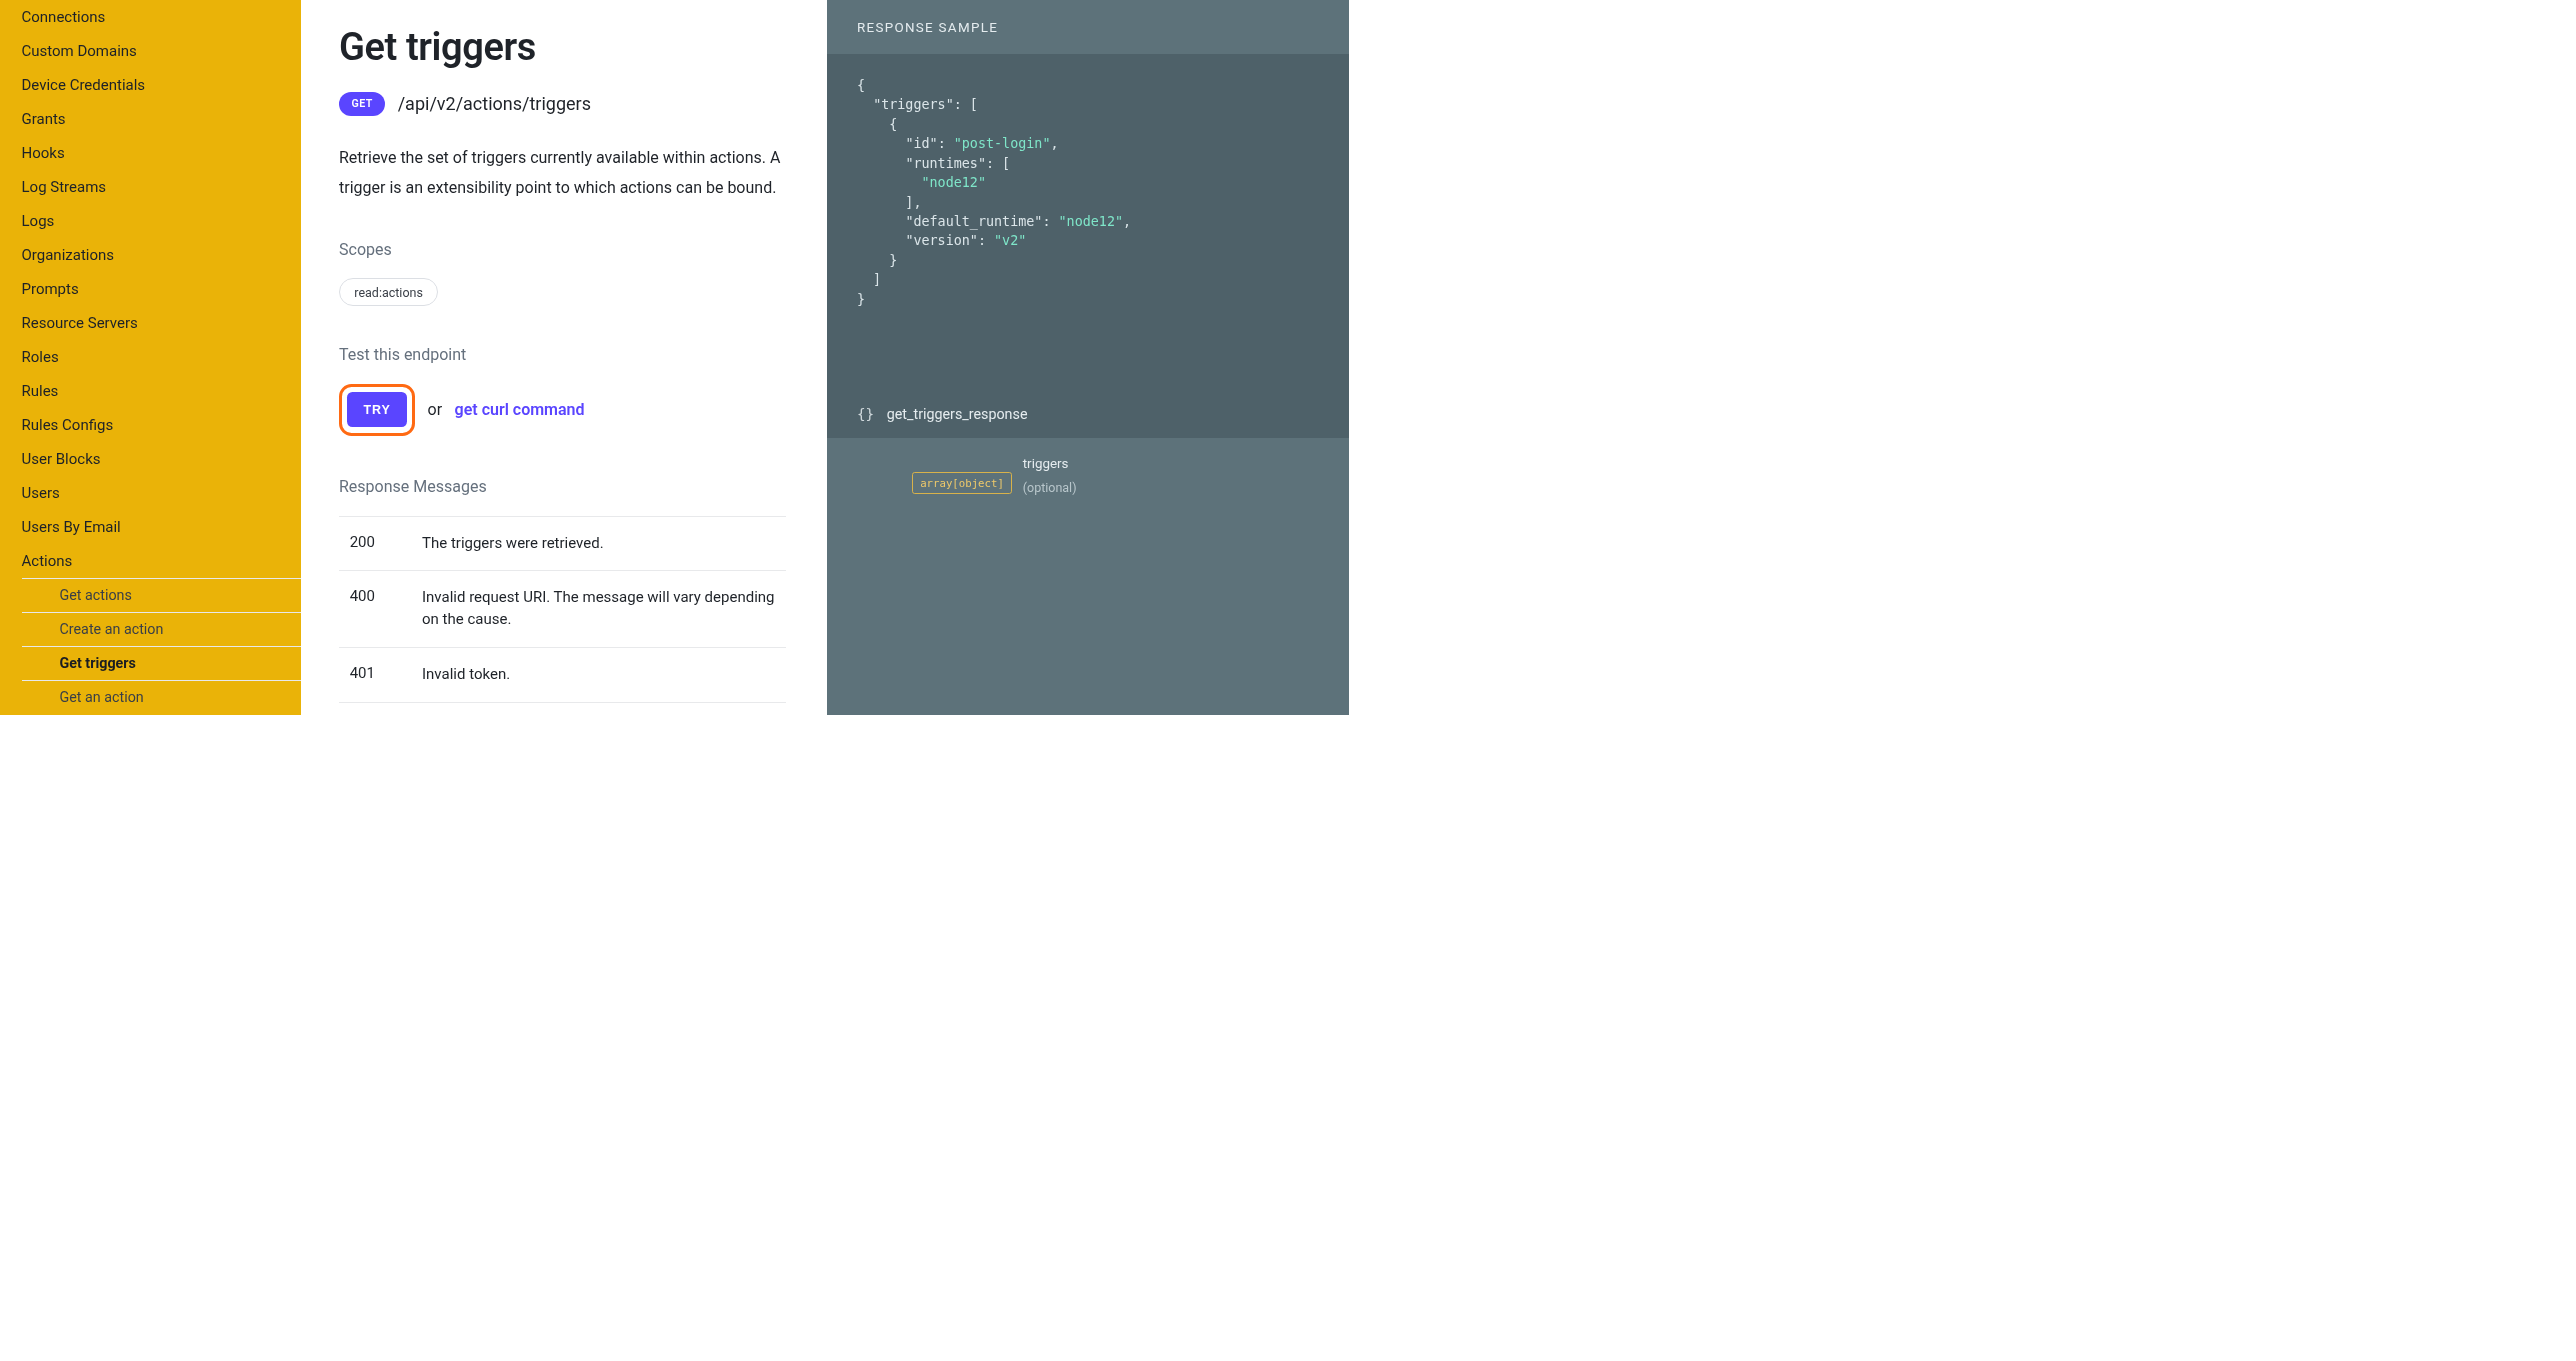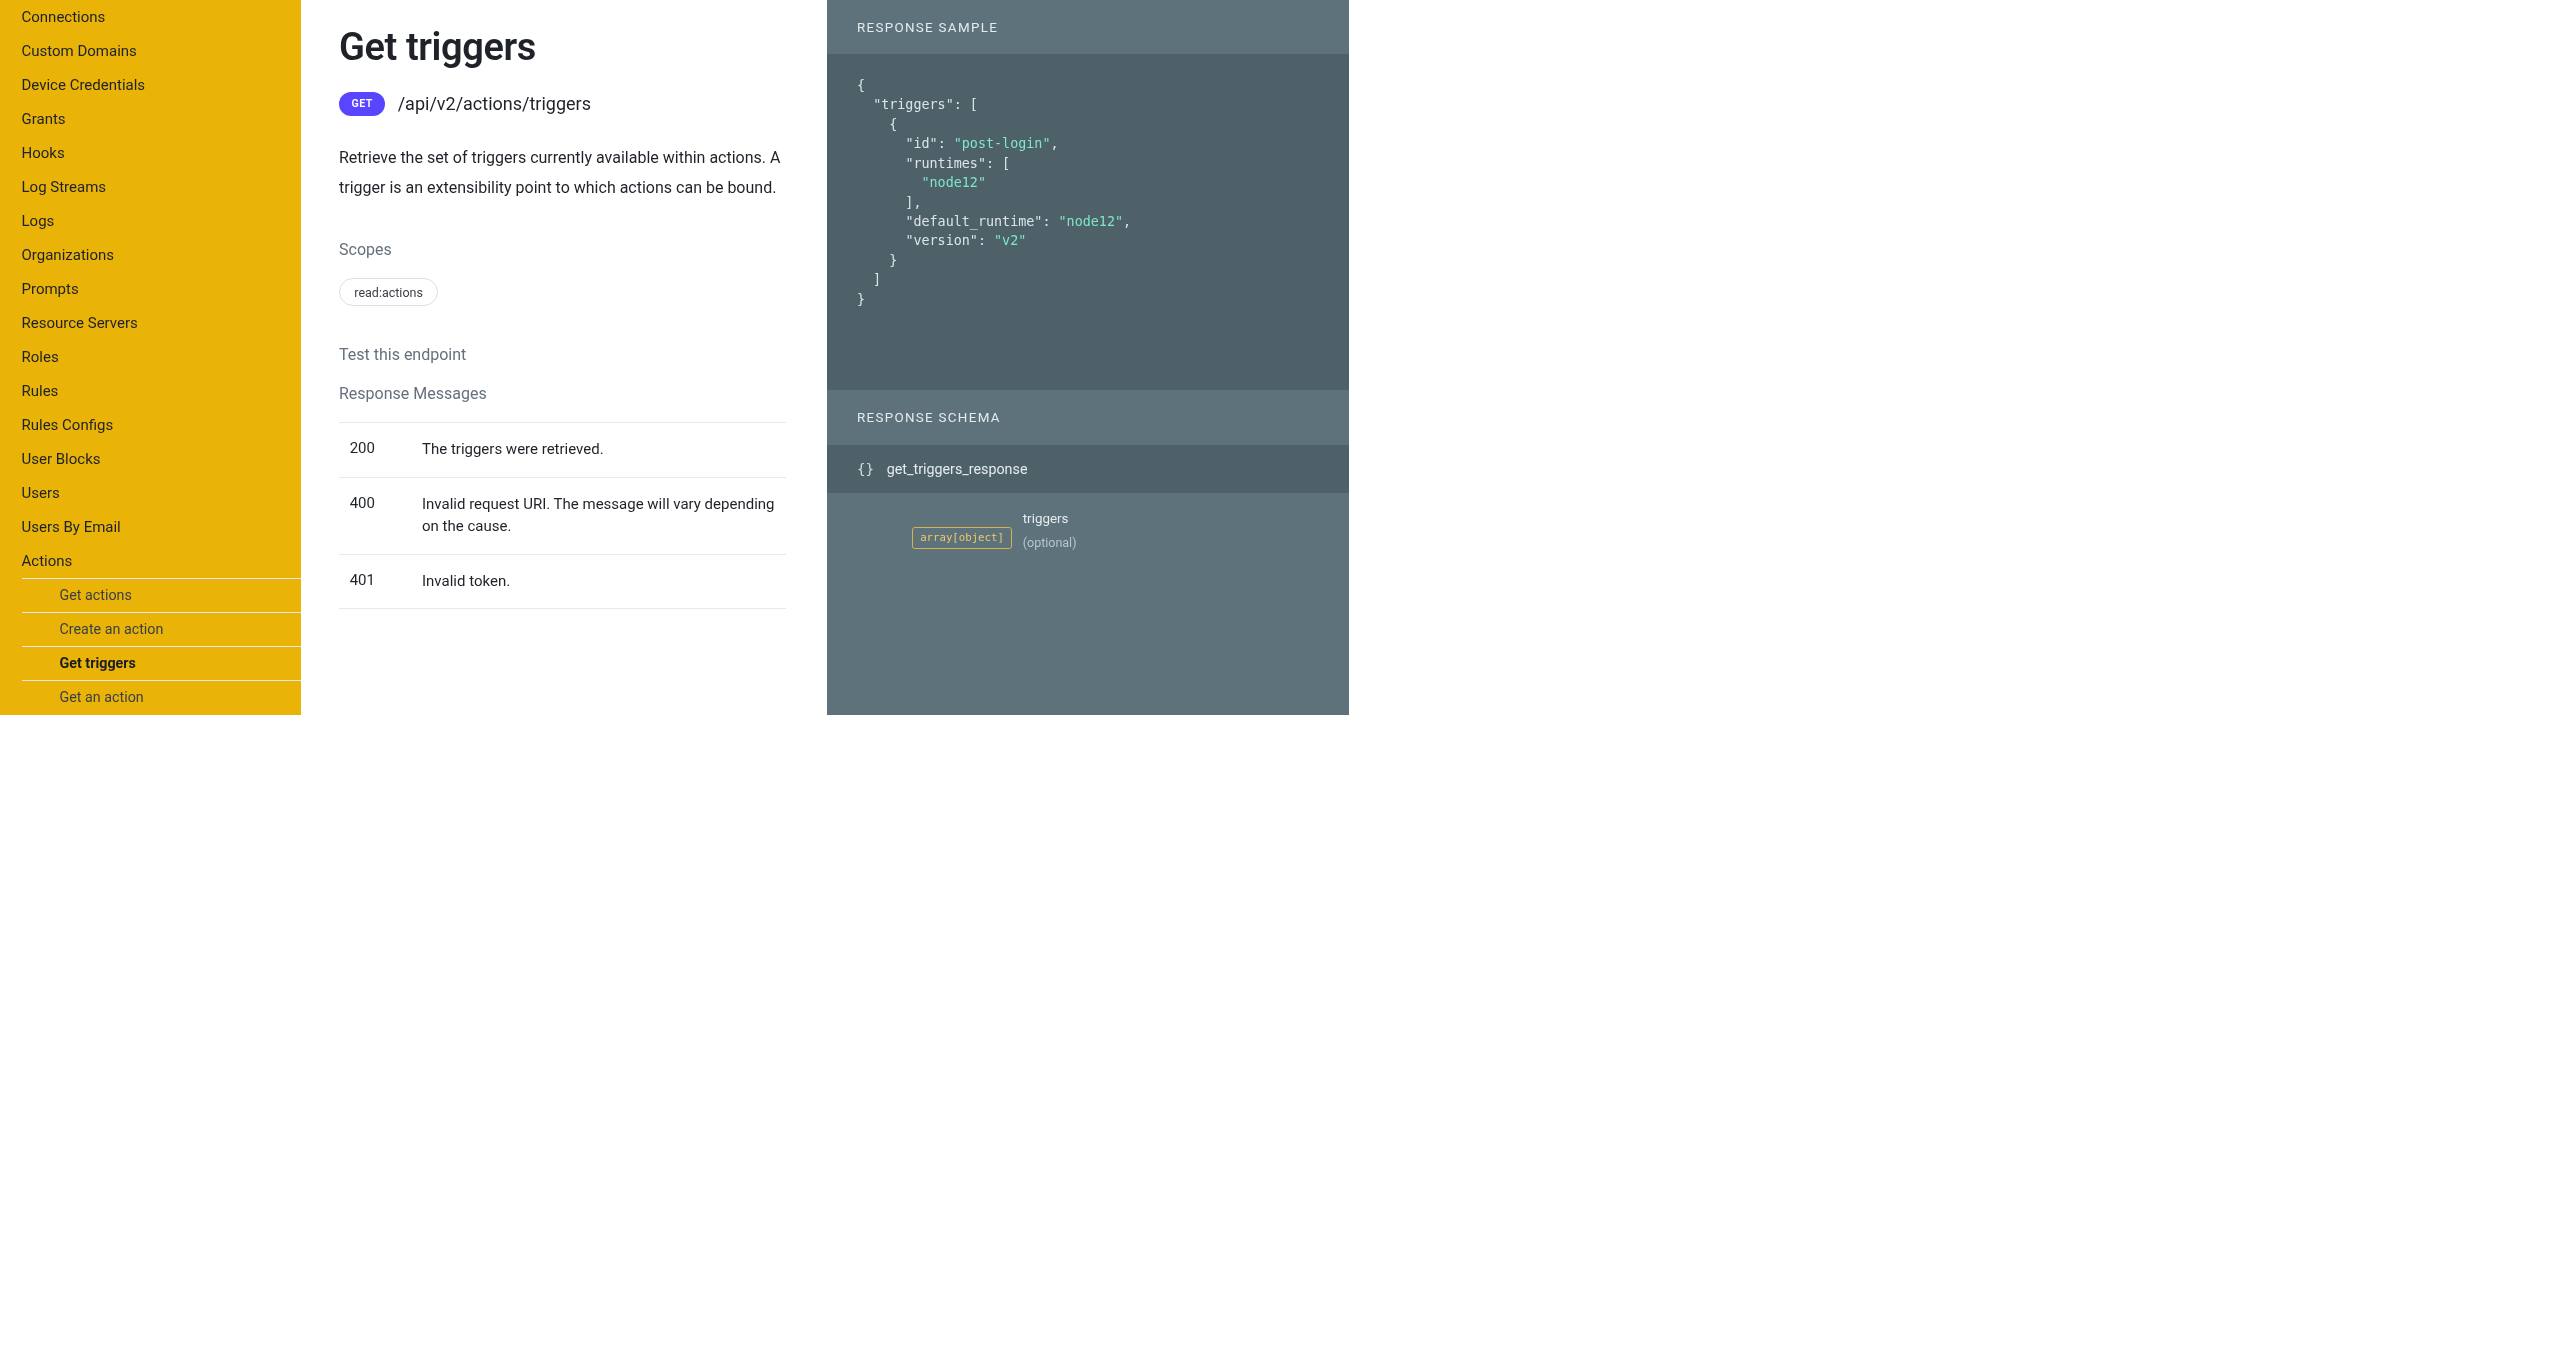--- a/index.html
+++ b/index.html
@@ -214,20 +214,27 @@
     <span class="method-badge">GET</span>
     <span class="path">/api/v2/actions/triggers</span>
   </div>
 
   <p class="description">Retrieve the set of triggers currently available within actions. A trigger is an extensibility point to which actions can be bound.</p>
 
   <div class="section-label">Scopes</div>
   <span class="scope-chip">read:actions</span>
 
   <div class="section-label">Test this endpoint</div>
+  <div class="test-row">
+    <span class="try-wrap">
+      <button class="try-btn">TRY</button>
+    </span>
+    <span class="or-text">or</span>
+    <span class="curl-link">get curl command</span>
+  </div>
 
   <div class="section-label">Response Messages</div>
   <div class="resp-table">
     <div class="resp-row">
       <div class="resp-code">200</div>
       <div class="resp-msg">The triggers were retrieved.</div>
     </div>
     <div class="resp-row">
       <div class="resp-code">400</div>
       <div class="resp-msg">Invalid request URI. The message will vary depending on the cause.</div>
@@ -247,21 +254,20 @@
       <span class="key">"id"</span>: <span class="str">"post-login"</span>,
       <span class="key">"runtimes"</span>: [
         <span class="str">"node12"</span>
       ],
       <span class="key">"default_runtime"</span>: <span class="str">"node12"</span>,
       <span class="key">"version"</span>: <span class="str">"v2"</span>
     }
   ]
 }</div>
 
-  <div class="panel-header">RESPONSE SCHEMA</div>
 
   <div class="schema-block">
     <span class="brace">{}</span>
     <span>get_triggers_response</span>
   </div>
 
   <div class="schema-field">
     <span class="type-chip">array[object]</span>
     <div class="field-meta">
       <span class="field-name">triggers</span>

